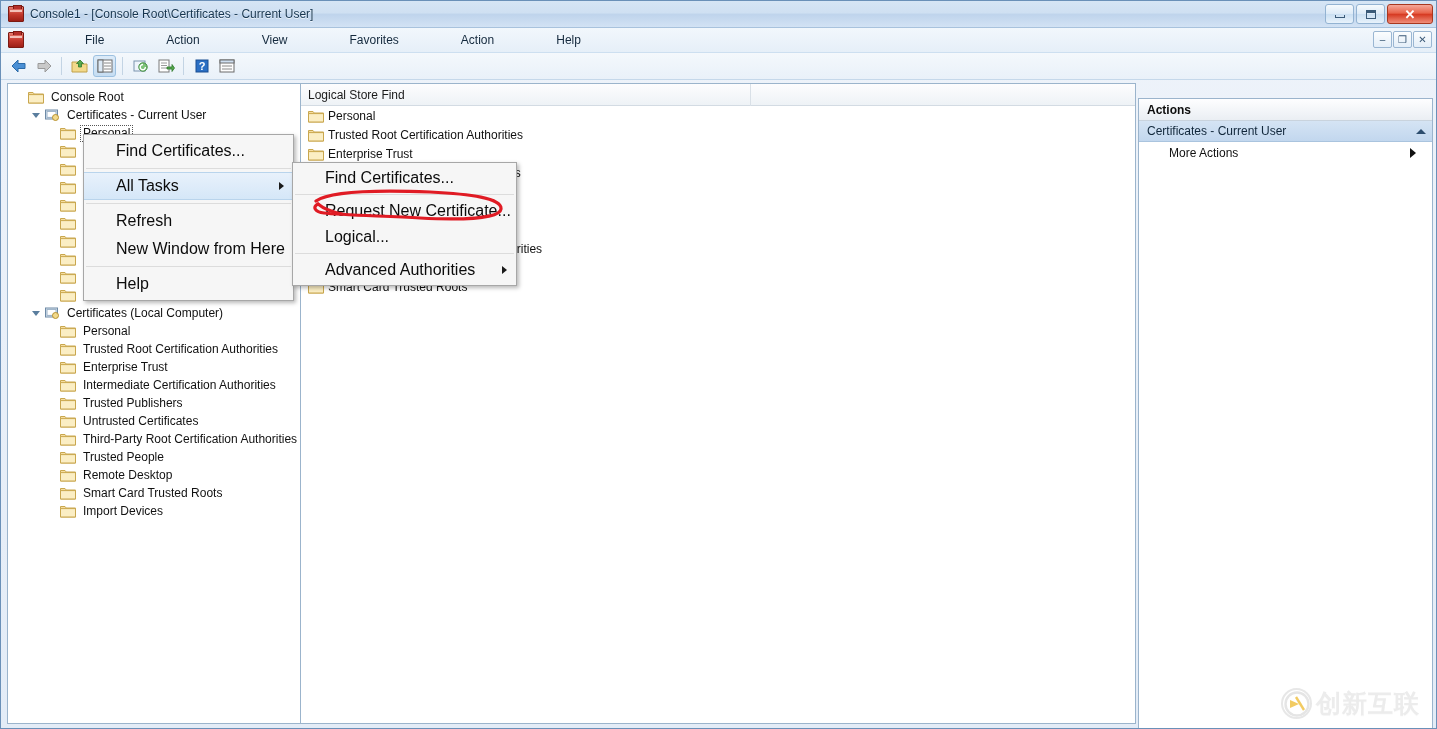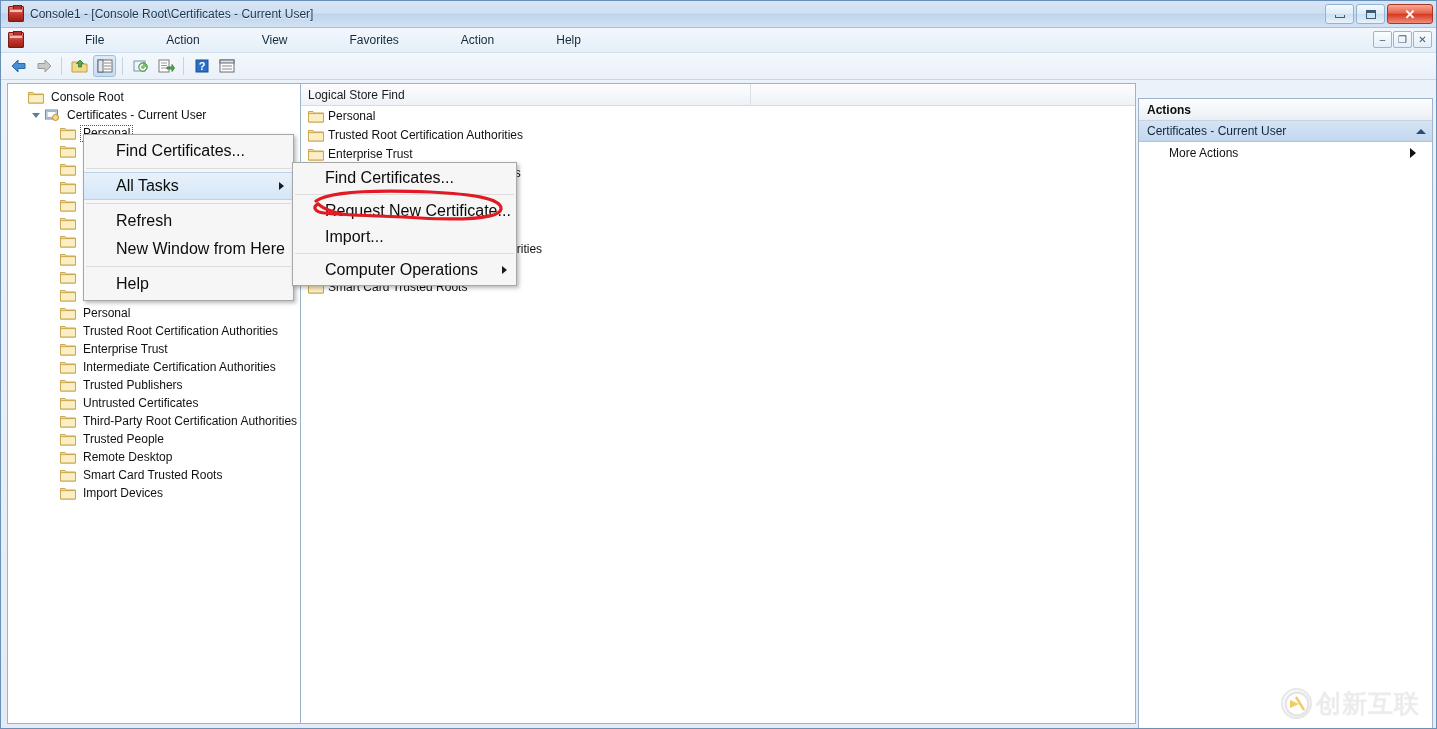--- a/index.html
+++ b/index.html
@@ -486,20 +486,33 @@
           </span>
         <span class="folder">
           <svg width="16" height="14" viewBox="0 0 16 14">
               <path d="M0.5 2.5 L5 2.5 L6.3 4 L15.5 4 L15.5 13 L0.5 13 Z" fill="#f6dda0" stroke="#c9a74e"></path>
               <path d="M0.5 4.6 L15.5 4.6 L15.5 13 L0.5 13 Z" fill="#fbeec4" stroke="#c9a74e"></path>
             </svg>
         </span>
         <span class="tlabel">Smart Card Trusted Roots</span>
       </div>
 
+      <div class="trow indent2">
+        <span class="expander">
+            <span class="tri open"></span>
+          </span>
+        <span class="cert-ico">
+          <svg width="16" height="14" viewBox="0 0 16 14">
+              <rect x="1.5" y="2" width="12" height="9" fill="#dfeaf4" stroke="#6e8aa6"></rect>
+              <rect x="3" y="3.4" width="9" height="6" fill="#ffffff" stroke="#9ab0c6"></rect>
+              <circle cx="11.5" cy="9.5" r="3" fill="#f2d98b" stroke="#b8922f"></circle>
+            </svg>
+        </span>
+        <span class="tlabel">Certificates (Local Computer)</span>
+      </div>
 
       <div class="trow indent3">
         <span class="expander">
             <span class="tri hollow"></span>
           </span>
         <span class="folder">
           <svg width="16" height="14" viewBox="0 0 16 14">
               <path d="M0.5 2.5 L5 2.5 L6.3 4 L15.5 4 L15.5 13 L0.5 13 Z" fill="#f6dda0" stroke="#c9a74e"></path>
               <path d="M0.5 4.6 L15.5 4.6 L15.5 13 L0.5 13 Z" fill="#fbeec4" stroke="#c9a74e"></path>
             </svg>
@@ -754,25 +767,25 @@
 
   <div class="ctxmenu m2">
     <div class="cm-item" style="height:26px;">
       <span>Find Certificates...</span>
     </div>
     <div class="cm-sep"></div>
     <div class="cm-item" style="height:26px;">
       <span>Request New Certificate...</span>
     </div>
     <div class="cm-item" style="height:26px;">
-      <span>Import...</span>
+      <span>Logical...</span>
     </div>
     <div class="cm-sep"></div>
     <div class="cm-item" style="height:26px;">
-      <span>Computer Operations</span>
+      <span>Advanced Authorities</span>
       <span class="sub-arrow"></span>
     </div>
   </div>
 
   <div class="annot">
     <svg width="200" height="42" viewBox="0 0 200 42">
       <path d="M6 14 C 20 4, 70 3, 120 5 C 160 7, 192 11, 191 22 C 190 32, 150 33, 110 31 C 75 29, 30 28, 14 26 C 5 25, 2 20, 8 17" fill="none" stroke="#e01b24" stroke-width="3.2" stroke-linecap="round" stroke-linejoin="round"></path>
       <path d="M8 17 C 14 22, 22 25, 32 27" fill="none" stroke="#e01b24" stroke-width="3" stroke-linecap="round"></path>
     </svg>
   </div>

